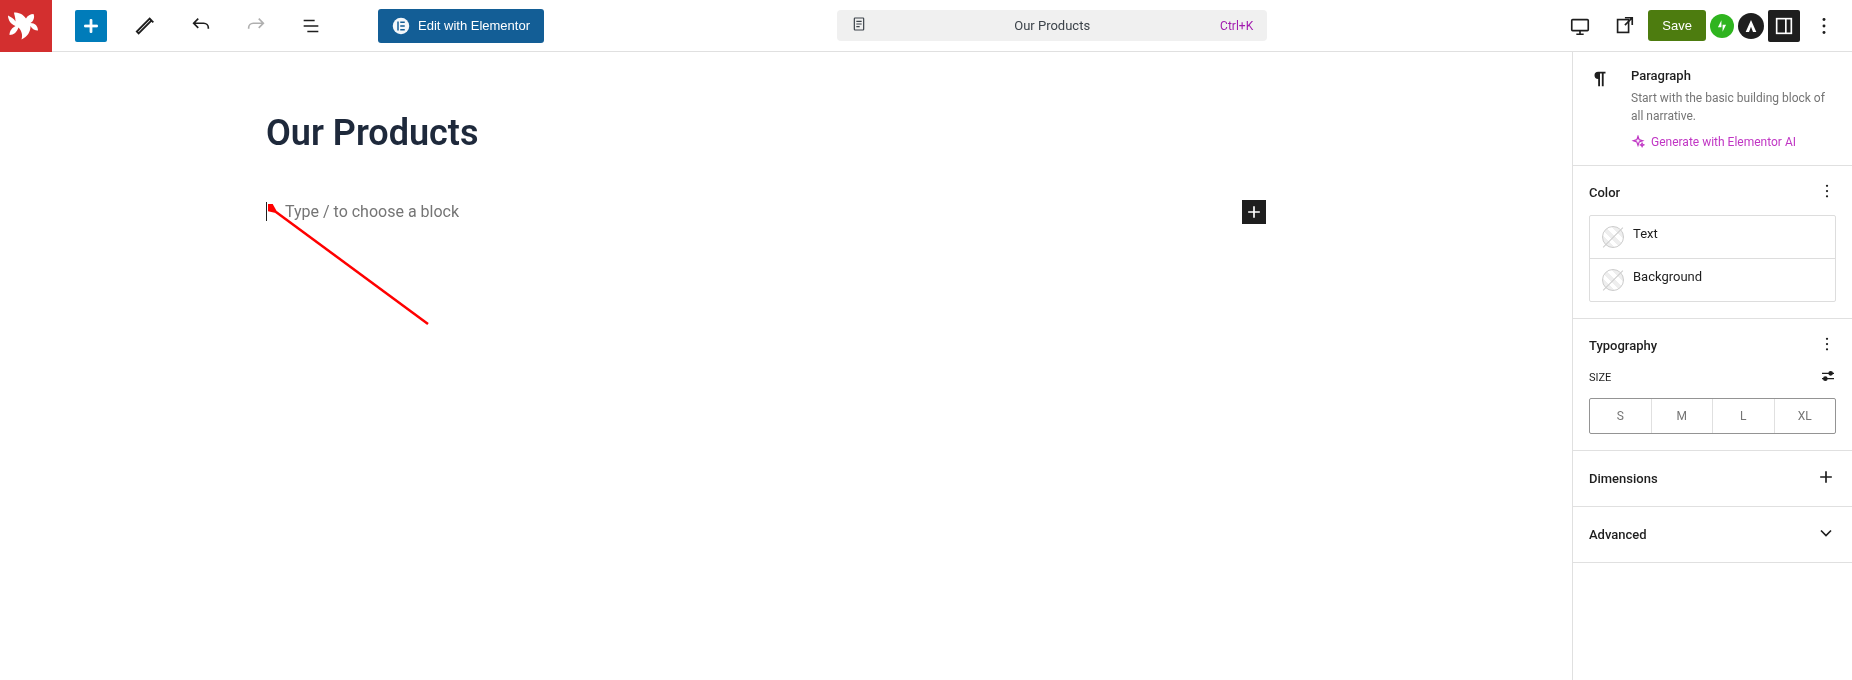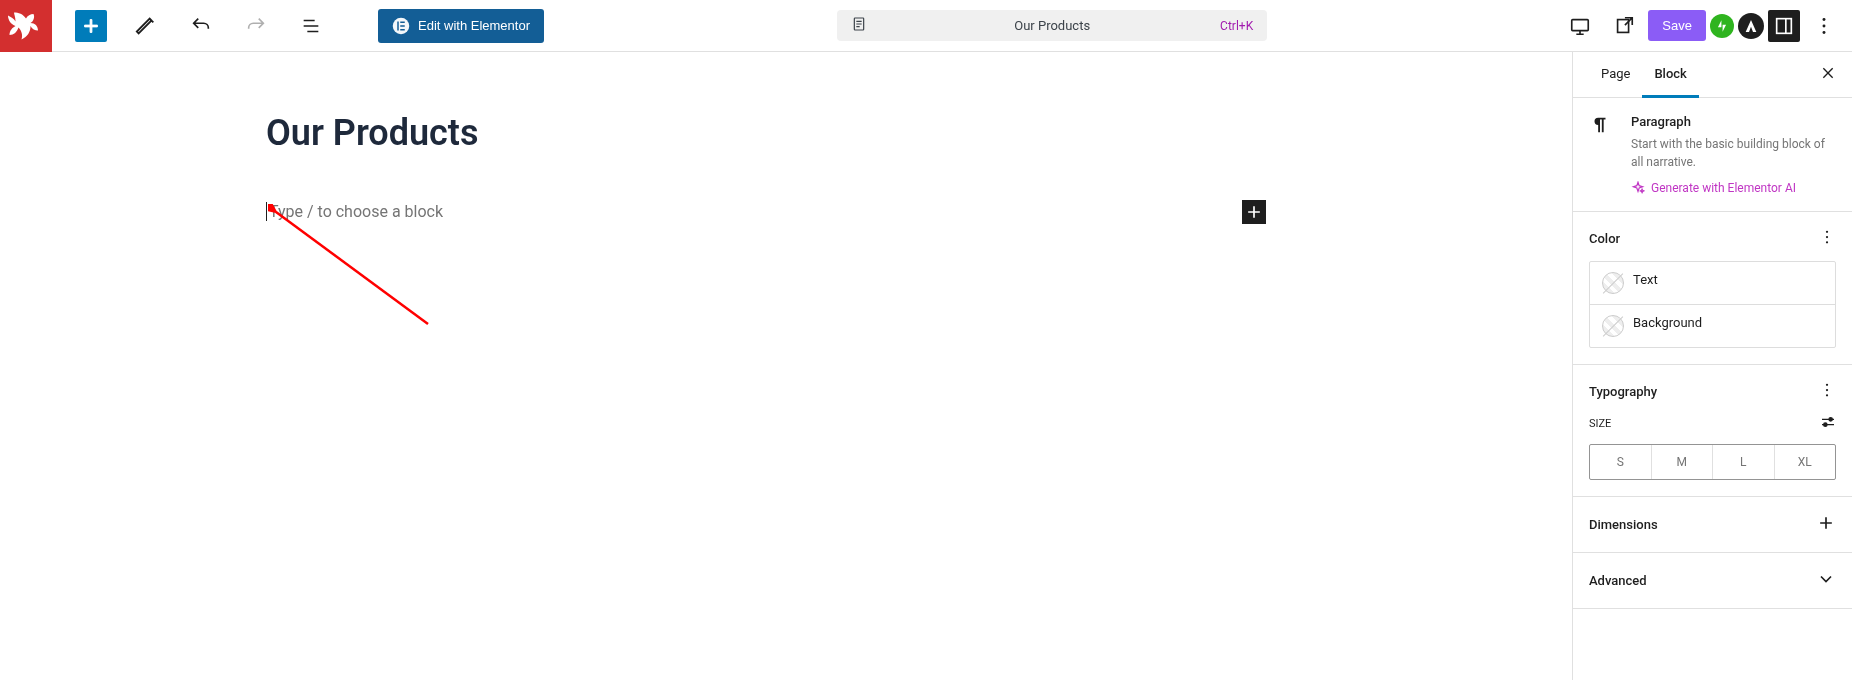--- a/index.html
+++ b/index.html
@@ -17,29 +17,29 @@
     .elementor-btn svg { width: 18px; height: 18px; fill: #fff; }
     
     .toolbar-center { flex: 1; display: flex; justify-content: center; }
     .title-pill { display: flex; align-items: center; background: #f0f0f0; border-radius: 4px; padding: 6px 14px; width: 430px; font-size: 13px; color: #3c434a; }
     .title-pill .doc-icon { margin-right: auto; }
     .title-pill .title-text { position: absolute; left: 50%; transform: translateX(-50%); }
     .title-pill { position: relative; }
     .title-pill .shortcut { margin-left: auto; color: #a21caf; font-size: 12px; }
     
     .toolbar-right { display: flex; align-items: center; gap: 4px; padding-right: 8px; }
-    .save-btn { background: #8b5cf6; color: #fff; border: none; padding: 8px 14px; border-radius: 3px; cursor: pointer; font-size: 13px; }
+    .save-btn { background: #4d7c0f; color: #fff; border: none; padding: 8px 14px; border-radius: 3px; cursor: pointer; font-size: 13px; }
     .jetpack-icon { width: 24px; height: 24px; background: #2fb41f; border-radius: 50%; display: flex; align-items: center; justify-content: center; }
     .astra-icon { width: 26px; height: 26px; background: #1e1e1e; border-radius: 50%; display: flex; align-items: center; justify-content: center; }
     
     .main-layout { display: flex; height: calc(100vh - 52px); }
     .editor-area { flex: 1; position: relative; padding-top: 60px; }
     .editor-content { max-width: 1120px; margin: 0 auto; padding: 0 40px; }
     .page-title { font-size: 36px; font-weight: 600; color: #1e293b; margin-bottom: 48px; }
-    .block-placeholder { color: #757575; font-size: 16px; border-left: 1px solid #1e1e1e; padding-left: 2px; display: flex; align-items: center; }
+    .block-placeholder { color: #757575; font-size: 16px; border-left: 1px solid #1e1e1e; padding-left: 18px; display: flex; align-items: center; }
     .add-block-btn { position: absolute; right: 40px; width: 24px; height: 24px; background: #1e1e1e; display: flex; align-items: center; justify-content: center; cursor: pointer; }
     .add-block-btn svg { fill: #fff; width: 20px; height: 20px; }
     .placeholder-row { display: flex; align-items: center; position: relative; }
     
     .annotation-arrow { position: absolute; top: 152px; left: 268px; pointer-events: none; }
     
     .sidebar { width: 280px; border-left: 1px solid #e0e0e0; display: flex; flex-direction: column; overflow-y: auto; }
     .sidebar-tabs { display: flex; align-items: center; border-bottom: 1px solid #e0e0e0; padding: 0 16px; height: 46px; }
     .tab { padding: 0 12px; height: 46px; display: flex; align-items: center; cursor: pointer; font-size: 13px; color: #1e1e1e; border-bottom: 3px solid transparent; }
     .tab.active { border-bottom-color: #007cba; font-weight: 500; }
@@ -189,29 +189,20 @@
       <defs>
           <marker id="ah" markerWidth="12" markerHeight="12" refX="2" refY="6" orient="auto">
             <path d="M12 1 L1 6 L12 11 Z" fill="#ff0000"></path>
           </marker>
         </defs>
       <line x1="160" y1="120" x2="8" y2="8" stroke="#ff0000" stroke-width="2.5" marker-end="url(#ah)"></line>
     </svg>
   </div>
 
   <div class="sidebar">
-    <div class="sidebar-tabs">
-      <div class="tab">Page</div>
-      <div class="tab active">Block</div>
-      <span class="close-panel">
-        <svg width="16" height="16" viewBox="0 0 24 24" fill="none" stroke="#1e1e1e" stroke-width="2">
-            <path d="M5 5l14 14M19 5L5 19"></path>
-          </svg>
-      </span>
-    </div>
 
     <div class="panel-section">
       <div class="block-header">
         <span>
           <svg width="22" height="22" viewBox="0 0 24 24" fill="#1e1e1e">
               <path d="M10 4h8v2h-2v14h-2V6h-2v14h-2V12a4 4 0 0 1 0-8z"></path>
             </svg>
         </span>
         <div class="block-meta">
           <div class="block-name">Paragraph</div>

